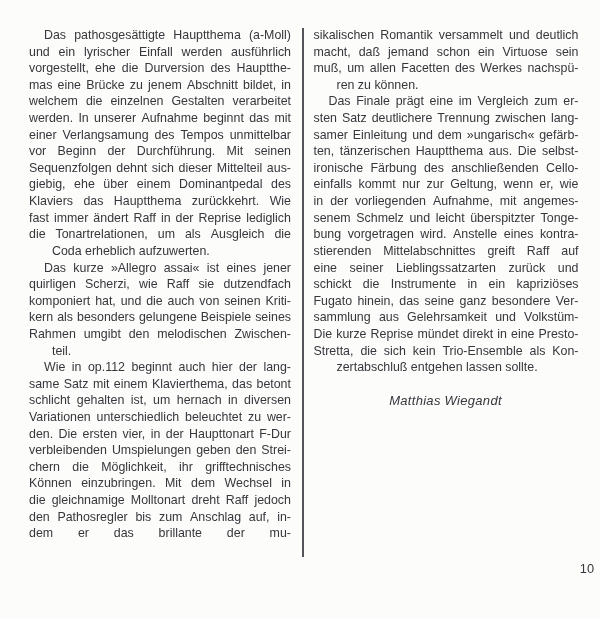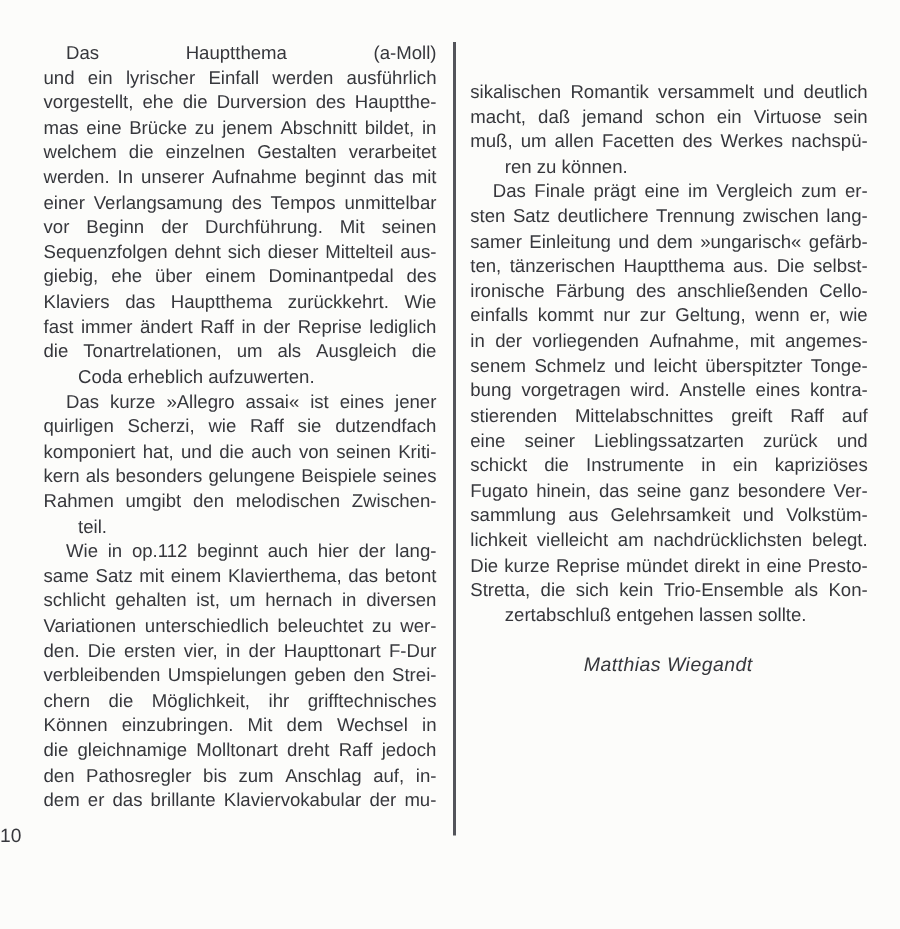--- a/index.html
+++ b/index.html
@@ -19,21 +19,21 @@
     position: relative;
     width: 600px; height: 574px;
   }
   .textblock {
     position: absolute;
     left: 29px; top: 27px;
     display: flex;
     align-items: flex-start;
   }
   .col { width: 262px; }
-  .col.right { width: 265px; margin-top: 26px; }
+  .col.right { width: 265px; }
   .divider {
     width: 1.5px;
     height: 529px;
     background: var(--rule);
     margin: 1px 10px 0 11px;
     flex: none;
   }
   .line {
     display: flex;
     justify-content: space-between;
@@ -54,34 +54,34 @@
     text-align: center;
     font-style: italic;
     font-size: 13px;
     line-height: 16.62px;
     letter-spacing: 0.3px;
     padding-right: 1px;
   }
   .pagenum {
     position: absolute;
     left: 0; right: 6px;
-    top: 548px;
-    text-align: left;
+    top: 560px;
+    text-align: right;
     font-size: 12.8px;
     line-height: 17px;
   }
 </style>
 </head>
 <body>
 
 <div class="page">
   <div class="textblock">
     <div class="col">
       <div>
-          <div class="line indent"><span>Das</span><span>Hauptthema</span><span>(a-Moll)</span></div>
+          <div class="line indent"><span>Das</span><span>pathosgesättigte</span><span>Hauptthema</span><span>(a-Moll)</span></div>
           <div class="line"><span>und</span><span>ein</span><span>lyrischer</span><span>Einfall</span><span>werden</span><span>ausführlich</span></div>
           <div class="line"><span>vorgestellt,</span><span>ehe</span><span>die</span><span>Durversion</span><span>des</span><span>Hauptthe-</span></div>
           <div class="line"><span>mas</span><span>eine</span><span>Brücke</span><span>zu</span><span>jenem</span><span>Abschnitt</span><span>bildet,</span><span>in</span></div>
           <div class="line"><span>welchem</span><span>die</span><span>einzelnen</span><span>Gestalten</span><span>verarbeitet</span></div>
           <div class="line"><span>werden.</span><span>In</span><span>unserer</span><span>Aufnahme</span><span>beginnt</span><span>das</span><span>mit</span></div>
           <div class="line"><span>einer</span><span>Verlangsamung</span><span>des</span><span>Tempos</span><span>unmittelbar</span></div>
           <div class="line"><span>vor</span><span>Beginn</span><span>der</span><span>Durchführung.</span><span>Mit</span><span>seinen</span></div>
           <div class="line"><span>Sequenzfolgen</span><span>dehnt</span><span>sich</span><span>dieser</span><span>Mittelteil</span><span>aus-</span></div>
           <div class="line"><span>giebig,</span><span>ehe</span><span>über</span><span>einem</span><span>Dominantpedal</span><span>des</span></div>
           <div class="line"><span>Klaviers</span><span>das</span><span>Hauptthema</span><span>zurückkehrt.</span><span>Wie</span></div>
@@ -97,21 +97,21 @@
           <div class="line indent"><span>Wie</span><span>in</span><span>op.112</span><span>beginnt</span><span>auch</span><span>hier</span><span>der</span><span>lang-</span></div>
           <div class="line"><span>same</span><span>Satz</span><span>mit</span><span>einem</span><span>Klavierthema,</span><span>das</span><span>betont</span></div>
           <div class="line"><span>schlicht</span><span>gehalten</span><span>ist,</span><span>um</span><span>hernach</span><span>in</span><span>diversen</span></div>
           <div class="line"><span>Variationen</span><span>unterschiedlich</span><span>beleuchtet</span><span>zu</span><span>wer-</span></div>
           <div class="line"><span>den.</span><span>Die</span><span>ersten</span><span>vier,</span><span>in</span><span>der</span><span>Haupttonart</span><span>F-Dur</span></div>
           <div class="line"><span>verbleibenden</span><span>Umspielungen</span><span>geben</span><span>den</span><span>Strei-</span></div>
           <div class="line"><span>chern</span><span>die</span><span>Möglichkeit,</span><span>ihr</span><span>grifftechnisches</span></div>
           <div class="line"><span>Können</span><span>einzubringen.</span><span>Mit</span><span>dem</span><span>Wechsel</span><span>in</span></div>
           <div class="line"><span>die</span><span>gleichnamige</span><span>Molltonart</span><span>dreht</span><span>Raff</span><span>jedoch</span></div>
           <div class="line"><span>den</span><span>Pathosregler</span><span>bis</span><span>zum</span><span>Anschlag</span><span>auf,</span><span>in-</span></div>
-          <div class="line"><span>dem</span><span>er</span><span>das</span><span>brillante</span><span>Klaviervokabular</span><span>der</span><span>mu-</span></div>
+          <div class="line"><span>dem</span><span>er</span><span>das</span><span>brillante</span><span>der</span><span>mu-</span></div>
         </div>
     </div>
     <div class="divider"></div>
     <div class="col right">
       <div>
           <div class="line"><span>sikalischen</span><span>Romantik</span><span>versammelt</span><span>und</span><span>deutlich</span></div>
           <div class="line"><span>macht,</span><span>daß</span><span>jemand</span><span>schon</span><span>ein</span><span>Virtuose</span><span>sein</span></div>
           <div class="line"><span>muß,</span><span>um</span><span>allen</span><span>Facetten</span><span>des</span><span>Werkes</span><span>nachspü-</span></div>
           <div class="line last">ren zu können.</div>
           <div class="line indent"><span>Das</span><span>Finale</span><span>prägt</span><span>eine</span><span>im</span><span>Vergleich</span><span>zum</span><span>er-</span></div>
@@ -121,21 +121,20 @@
           <div class="line"><span>ironische</span><span>Färbung</span><span>des</span><span>anschließenden</span><span>Cello-</span></div>
           <div class="line"><span>einfalls</span><span>kommt</span><span>nur</span><span>zur</span><span>Geltung,</span><span>wenn</span><span>er,</span><span>wie</span></div>
           <div class="line"><span>in</span><span>der</span><span>vorliegenden</span><span>Aufnahme,</span><span>mit</span><span>angemes-</span></div>
           <div class="line"><span>senem</span><span>Schmelz</span><span>und</span><span>leicht</span><span>überspitzter</span><span>Tonge-</span></div>
           <div class="line"><span>bung</span><span>vorgetragen</span><span>wird.</span><span>Anstelle</span><span>eines</span><span>kontra-</span></div>
           <div class="line"><span>stierenden</span><span>Mittelabschnittes</span><span>greift</span><span>Raff</span><span>auf</span></div>
           <div class="line"><span>eine</span><span>seiner</span><span>Lieblingssatzarten</span><span>zurück</span><span>und</span></div>
           <div class="line"><span>schickt</span><span>die</span><span>Instrumente</span><span>in</span><span>ein</span><span>kapriziöses</span></div>
           <div class="line"><span>Fugato</span><span>hinein,</span><span>das</span><span>seine</span><span>ganz</span><span>besondere</span><span>Ver-</span></div>
           <div class="line"><span>sammlung</span><span>aus</span><span>Gelehrsamkeit</span><span>und</span><span>Volkstüm-</span></div>
-          <div class="line"><span>lichkeit</span><span>vielleicht</span><span>am</span><span>nachdrücklichsten</span><span>belegt.</span></div>
           <div class="line"><span>Die</span><span>kurze</span><span>Reprise</span><span>mündet</span><span>direkt</span><span>in</span><span>eine</span><span>Presto-</span></div>
           <div class="line"><span>Stretta,</span><span>die</span><span>sich</span><span>kein</span><span>Trio-Ensemble</span><span>als</span><span>Kon-</span></div>
           <div class="line last">zertabschluß entgehen lassen sollte.</div>
         </div>
       <div class="signature">Matthias Wiegandt</div>
     </div>
   </div>
   <div class="pagenum">10</div>
 </div>
 

